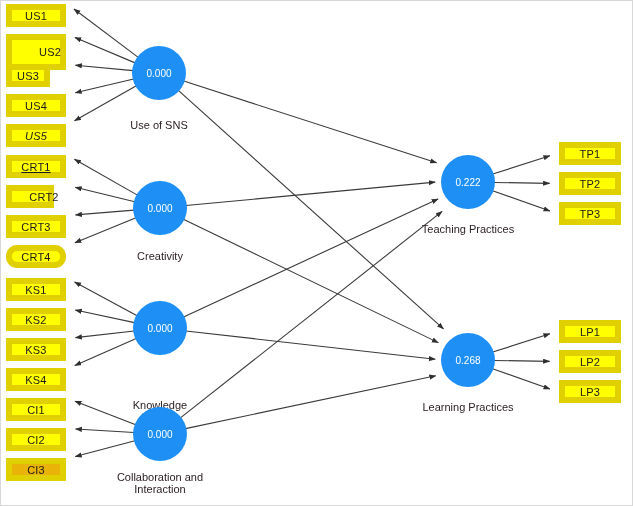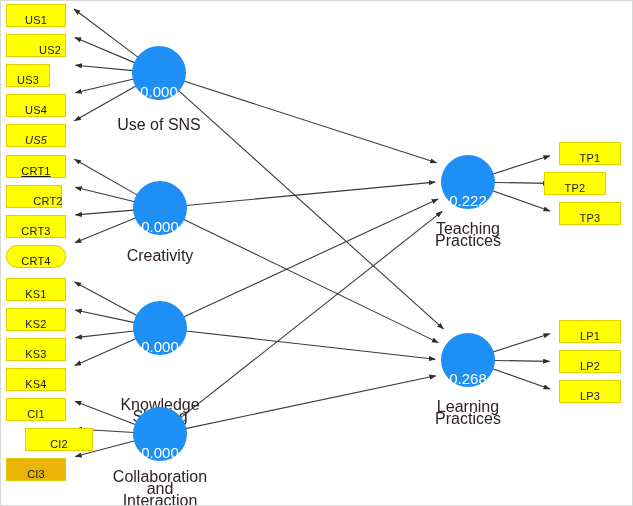--- a/index.html
+++ b/index.html
@@ -25,45 +25,45 @@
     left: 0;
     top: 0;
     width: 633px;
     height: 506px;
     pointer-events: none;
   }
   .indicator {
     position: absolute;
     box-sizing: border-box;
     background: #ffff00;
-    border: 1px solid #d946ef;
+    border: 6px solid #d946ef;
     display: flex;
-    align-items: flex-end;
+    align-items: center;
     justify-content: center;
     font-size: 11px;
     color: #1b1b1b;
     letter-spacing: 0.2px;
     z-index: 3;
   }
   .construct {
     position: absolute;
     box-sizing: border-box;
     border-radius: 50%;
     background: #1e90f5;
     display: flex;
-    align-items: flex-end;
+    align-items: center;
     justify-content: center;
-    font-size: 15px;
+    font-size: 10px;
     color: #ffffff;
     z-index: 3;
   }
   .construct-label {
     position: absolute;
     text-align: center;
-    font-size: 16px;
+    font-size: 11px;
     color: #2e2226;
     line-height: 12px;
     z-index: 3;
     white-space: pre-line;
   }
 </style>
 </head>
 <body>
 
 <div id="canvas">
@@ -105,36 +105,36 @@
         <line x1="182.58223316145921" y1="316.05110603217963" x2="437.06870406430176" y2="197.89667311300275" stroke="#3a3a3a" stroke-width="1.1" marker-end="url(#arrow)"></line>
         <line x1="184.8337366245327" y1="329.9356518891514" x2="434.2110265919393" y2="358.27398029453855" stroke="#3a3a3a" stroke-width="1.1" marker-end="url(#arrow)"></line>
         <line x1="179.4120400983088" y1="416.8956956367239" x2="441.0924106444542" y2="210.44007861492736" stroke="#3a3a3a" stroke-width="1.1" marker-end="url(#arrow)"></line>
         <line x1="184.43966228471461" y1="427.6312401022518" x2="434.7111978694007" y2="374.81419525483426" stroke="#3a3a3a" stroke-width="1.1" marker-end="url(#arrow)"></line>
       </g>
   </svg>
   <div id="nodes">
       <div class="indicator" style="left: 5px; top: 3px; width: 60px; height: 23px; background: rgb(255, 255, 0); border-color: rgb(224, 208, 0);">
         <span>US1</span>
       </div>
-      <div class="indicator" style="left: 5px; top: 33px; width: 60px; height: 23px; background: rgb(255, 255, 0); border-color: rgb(224, 208, 0); padding-left: 28px;">
+      <div class="indicator" style="left: 5px; top: 33px; width: 60px; height: 36px; background: rgb(255, 255, 0); border-color: rgb(224, 208, 0); padding-left: 28px;">
         <span>US2</span>
       </div>
       <div class="indicator" style="left: 5px; top: 63px; width: 44px; height: 23px; background: rgb(255, 255, 0); border-color: rgb(224, 208, 0);">
         <span>US3</span>
       </div>
       <div class="indicator" style="left: 5px; top: 93px; width: 60px; height: 23px; background: rgb(255, 255, 0); border-color: rgb(224, 208, 0);">
         <span>US4</span>
       </div>
       <div class="indicator" style="left: 5px; top: 123px; width: 60px; height: 23px; background: rgb(255, 255, 0); border-color: rgb(224, 208, 0); font-style: italic;">
         <span>US5</span>
       </div>
       <div class="indicator" style="left: 5px; top: 154px; width: 60px; height: 23px; background: rgb(255, 255, 0); border-color: rgb(224, 208, 0); text-decoration: underline;">
         <span>CRT1</span>
       </div>
-      <div class="indicator" style="left: 5px; top: 184px; width: 56px; height: 23px; background: rgb(255, 255, 0); border-color: rgb(224, 208, 0); padding-left: 28px;">
+      <div class="indicator" style="left: 5px; top: 184px; width: 48px; height: 23px; background: rgb(255, 255, 0); border-color: rgb(224, 208, 0); padding-left: 28px;">
         <span>CRT2</span>
       </div>
       <div class="indicator" style="left: 5px; top: 214px; width: 60px; height: 23px; background: rgb(255, 255, 0); border-color: rgb(224, 208, 0);">
         <span>CRT3</span>
       </div>
       <div class="indicator" style="left: 5px; top: 244px; width: 60px; height: 23px; background: rgb(255, 255, 0); border-color: rgb(224, 208, 0); border-radius: 11px;">
         <span>CRT4</span>
       </div>
       <div class="indicator" style="left: 5px; top: 277px; width: 60px; height: 23px; background: rgb(255, 255, 0); border-color: rgb(224, 208, 0);">
         <span>KS1</span>
@@ -144,30 +144,30 @@
       </div>
       <div class="indicator" style="left: 5px; top: 337px; width: 60px; height: 23px; background: rgb(255, 255, 0); border-color: rgb(224, 208, 0);">
         <span>KS3</span>
       </div>
       <div class="indicator" style="left: 5px; top: 367px; width: 60px; height: 23px; background: rgb(255, 255, 0); border-color: rgb(224, 208, 0);">
         <span>KS4</span>
       </div>
       <div class="indicator" style="left: 5px; top: 397px; width: 60px; height: 23px; background: rgb(255, 255, 0); border-color: rgb(224, 208, 0);">
         <span>CI1</span>
       </div>
-      <div class="indicator" style="left: 5px; top: 427px; width: 68px; height: 23px; background: rgb(255, 255, 0); border-color: rgb(224, 208, 0); margin-left: 19px;">
+      <div class="indicator" style="left: 5px; top: 427px; width: 60px; height: 23px; background: rgb(255, 255, 0); border-color: rgb(224, 208, 0);">
         <span>CI2</span>
       </div>
       <div class="indicator" style="left: 5px; top: 457px; width: 60px; height: 23px; background: #eab308; border-color: rgb(224, 208, 0);">
         <span>CI3</span>
       </div>
       <div class="indicator" style="left: 558px; top: 141px; width: 62px; height: 23px; background: rgb(255, 255, 0); border-color: rgb(224, 208, 0);">
         <span>TP1</span>
       </div>
-      <div class="indicator" style="left: 543px; top: 171px; width: 62px; height: 23px; background: rgb(255, 255, 0); border-color: rgb(224, 208, 0);">
+      <div class="indicator" style="left: 558px; top: 171px; width: 62px; height: 23px; background: rgb(255, 255, 0); border-color: rgb(224, 208, 0);">
         <span>TP2</span>
       </div>
       <div class="indicator" style="left: 558px; top: 201px; width: 62px; height: 23px; background: rgb(255, 255, 0); border-color: rgb(224, 208, 0);">
         <span>TP3</span>
       </div>
       <div class="indicator" style="left: 558px; top: 319px; width: 62px; height: 23px; background: rgb(255, 255, 0); border-color: rgb(224, 208, 0);">
         <span>LP1</span>
       </div>
       <div class="indicator" style="left: 558px; top: 349px; width: 62px; height: 23px; background: rgb(255, 255, 0); border-color: rgb(224, 208, 0);">
         <span>LP2</span>

